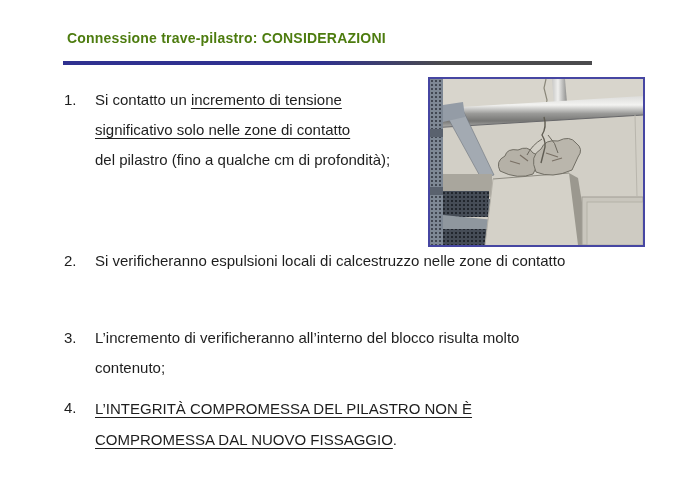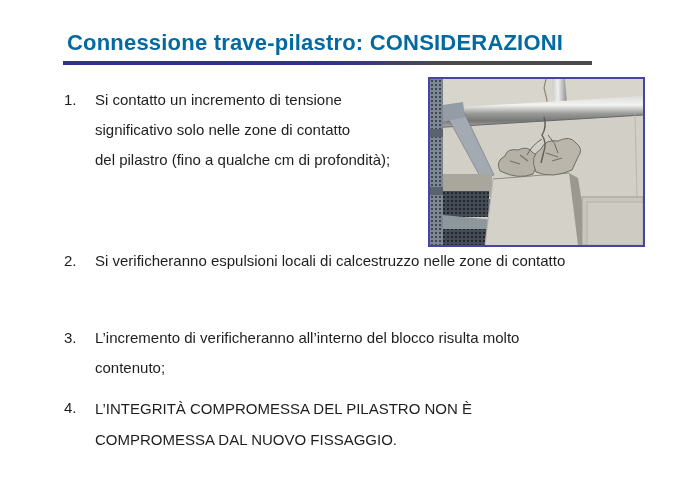--- a/index.html
+++ b/index.html
@@ -5,34 +5,34 @@
   html,body{margin:0;padding:0;}
   body{
     width:700px;height:496px;background:#ffffff;
     font-family:"Liberation Sans",sans-serif;color:#1e1e1e;
     position:relative;overflow:hidden;
   }
   .slide{position:absolute;inset:0;background:#ffffff;}
 
   .title{
     position:absolute;left:67px;top:30px;
-    font-size:22px;font-weight:bold;letter-spacing:0.2px;
-    color:#0369a1;white-space:nowrap;
+    font-size:14px;font-weight:bold;letter-spacing:0.2px;
+    color:#4d7c0f;white-space:nowrap;
   }
   .title-rule{
     position:absolute;left:63px;top:61px;width:529px;height:4px;
     background:linear-gradient(to right,#2f3190 0%,#2f3190 48%,#4b4b4d 72%,#4b4b4d 100%);
   }
 
   .item{position:absolute;font-size:15px;line-height:30px;}
   .item .num{position:absolute;left:0;top:0;}
   .item .lines{margin-left:31px;}
   .item .line{height:30px;line-height:30px;white-space:nowrap;}
   .item.caps .line{height:31px;line-height:31px;}
-  .u{text-underline-offset:3px;text-decoration-thickness:1px;margin-top:28px;}
+  .u{text-decoration:underline;text-underline-offset:3px;text-decoration-thickness:1px;margin-top:28px;}
 
   #item-1{left:64px;top:85px;}
   #item-2{left:64px;top:246px;}
   #item-3{left:64px;top:323px;}
   #item-4{left:64px;top:393px;}
 
   .photo-frame{
     position:absolute;left:428px;top:77px;width:217px;height:170px;
     border:2px solid #4646a2;box-sizing:border-box;background:#d2cfc6;
   }

